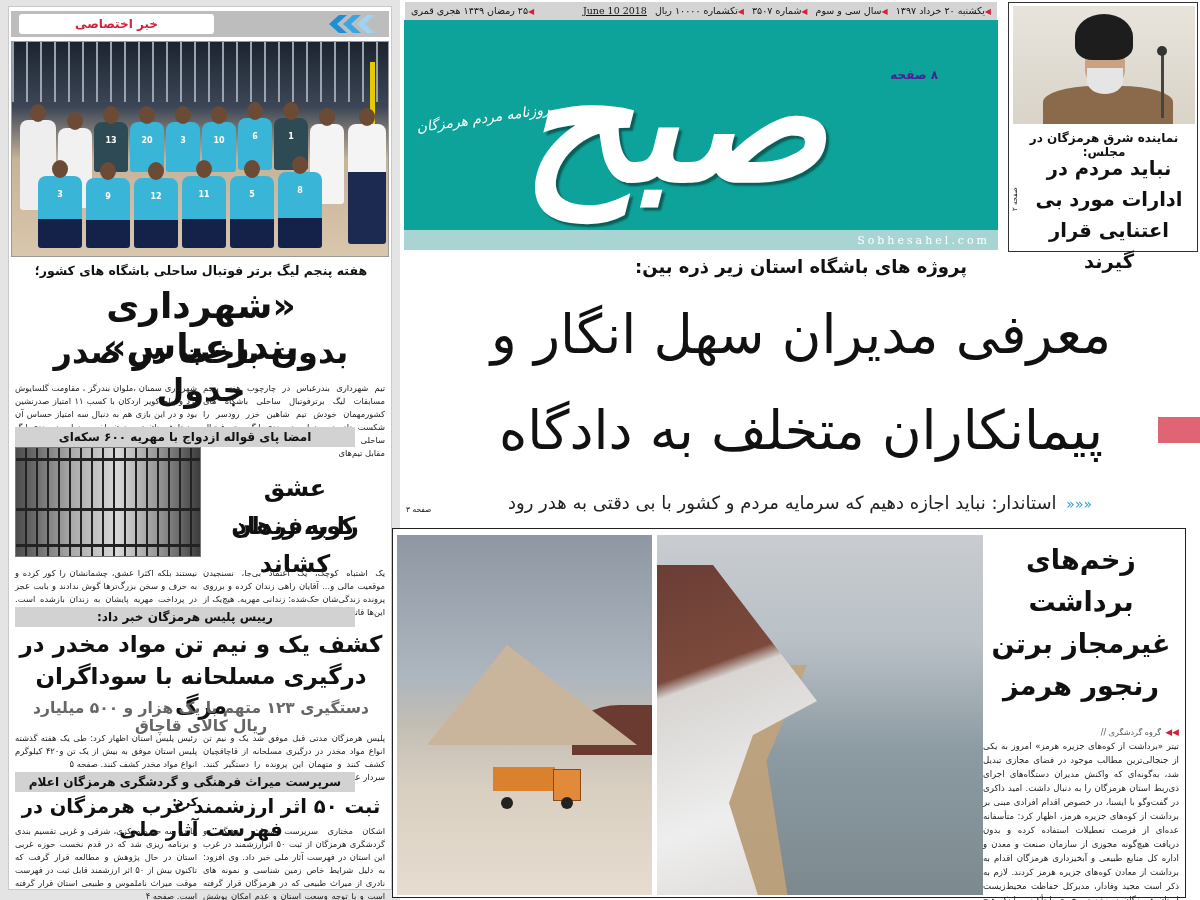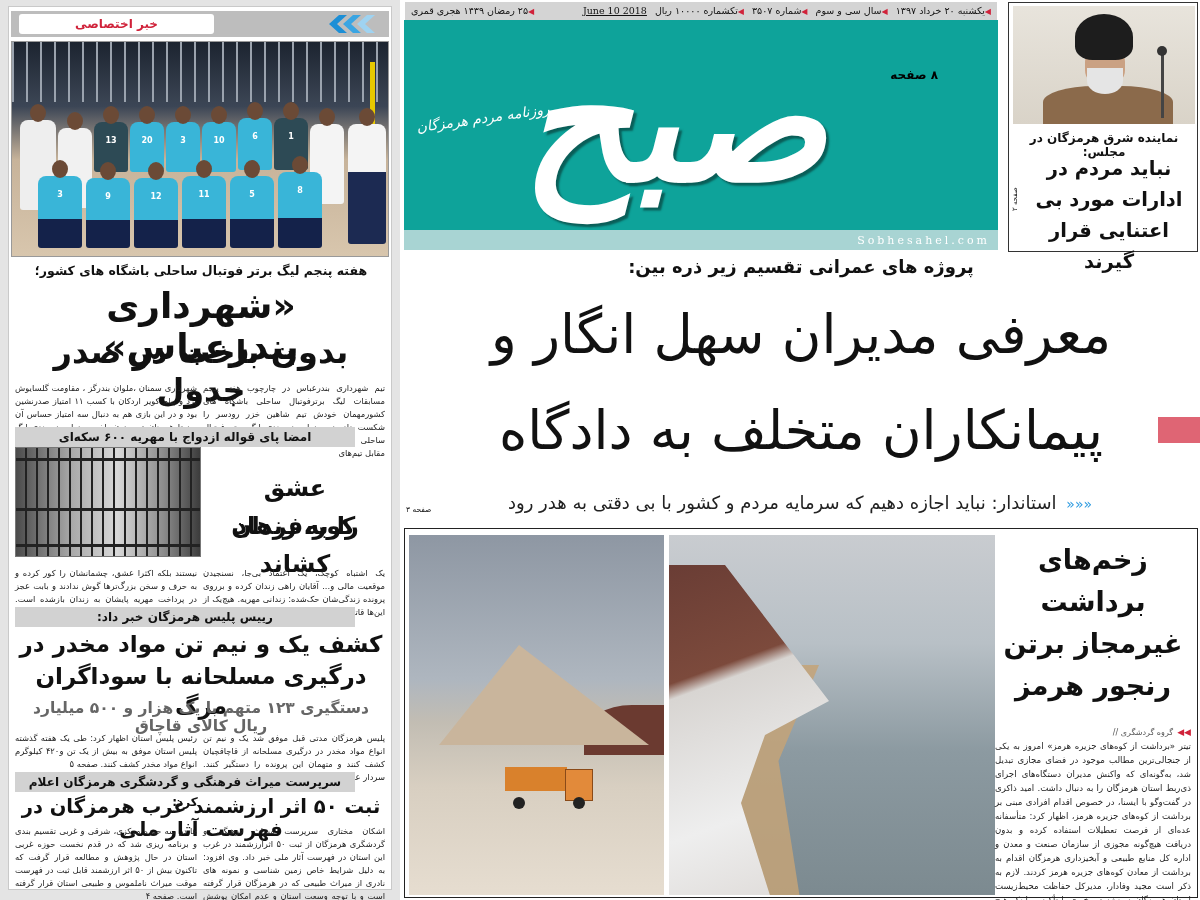--- a/index.html
+++ b/index.html
@@ -61,21 +61,21 @@
     .date-bar .tri { color: #d0223a; font-size: 8px; }
     .date-bar .hijri { margin-right: auto; }
     .masthead {
       position: absolute; left: 404px; top: 20px; width: 594px; height: 230px;
       background: #0ea39a; overflow: hidden;
     }
     .masthead-strip {
       position: absolute; left: 0; bottom: 0; width: 100%; height: 20px; background: #a8d4d3;
     }
     .site-url { position: absolute; right: 8px; bottom: 3px; font-size: 11px; letter-spacing: 3px; color: #ffffff; font-family: "DejaVu Serif", serif; direction: ltr; }
-    .pages-count { position: absolute; right: 60px; top: 48px; color: #000000; font-weight: bold; font-size: 12px; }
+    .pages-count { position: absolute; right: 60px; top: 48px; color: #4c1d95; font-weight: bold; font-size: 12px; }
     .tagline { position: absolute; left: 12px; top: 90px; color: #fff; font-size: 14px; font-family: "DejaVu Serif", serif; font-style: italic; transform: rotate(-8deg); }
     .logo-text {
       position: absolute; left: 60px; top: -30px; width: 420px; height: 300px;
       color: #ffffff; font-family: "DejaVu Serif", serif; font-size: 170px; line-height: 260px;
       text-align: center; text-shadow: 3px 3px 2px #0a5e58; font-style: italic; font-weight: bold;
     }
 
     
     .mp-box {
       position: absolute; left: 1008px; top: 2px; width: 190px; height: 250px;
@@ -99,21 +99,21 @@
     .main-kicker { position: absolute; left: 404px; top: 256px; width: 794px; text-align: center; font-size: 18px; font-weight: bold; }
     .main-head { position: absolute; left: 404px; width: 794px; text-align: center; font-size: 54px; font-weight: normal; line-height: 70px; letter-spacing: -1px; }
     .red-tag { position: absolute; left: 1158px; top: 417px; width: 42px; height: 26px; background: #d94a5c; opacity: 0.85; }
     .sub-line { position: absolute; left: 430px; top: 492px; width: 740px; text-align: center; font-size: 18px; font-weight: normal; color: #444; }
     .sub-line .lead { color: #222; }
     .sub-chev { display: inline-block; color: #2e9be0; font-size: 14px; margin-left: 4px; }
     .main-pageref { position: absolute; left: 406px; top: 505px; font-size: 7.5px; }
 
     
     .feature-frame {
-      position: absolute; left: 404px; top: 528px; width: 794px; height: 370px;
+      position: absolute; left: 392px; top: 528px; width: 794px; height: 370px;
       border: 1.5px solid #222; background: #fff;
     }
     .photo-quarry {
       position: absolute; left: 4px; top: 6px; width: 255px; height: 360px;
       background: linear-gradient(180deg, #8e97a3 0%, #aeb6bf 40%, #c2bdb3 52%, #d8cfc1 70%, #e6ddd0 100%);
       overflow: hidden;
     }
     .quarry-peak { position: absolute; left: 30px; top: 110px; width: 0; height: 0; border-left: 80px solid transparent; border-right: 130px solid transparent; border-bottom: 100px solid #c9b59c; }
     .quarry-hill2 { position: absolute; right: 0; top: 170px; width: 80px; height: 50px; background: #6b3a30; border-radius: 60% 0 0 0; }
     .truck-body { position: absolute; left: 96px; top: 232px; width: 62px; height: 24px; background: #d9812c; }
@@ -285,21 +285,21 @@
     <div class="turban"></div>
     <div class="beard"></div>
     <div class="mic"></div>
     <div class="mic-head"></div>
   </div>
   <div class="mp-kicker">نماینده شرق هرمزگان در مجلس:</div>
   <div class="mp-head">نباید مردم در ادارات مورد بی اعتنایی قرار گیرند</div>
   <div class="mp-pageref">صفحه ۲</div>
 </div>
 
-<div class="main-kicker">پروژه های عمرانی تقسیم زیر ذره بین:</div>
+<div class="main-kicker">پروژه های باشگاه استان زیر ذره بین:</div>
 <div class="main-head" style="top:300px;">معرفی مدیران سهل انگار و</div>
 <div class="main-head" style="top:396px;">پیمانکاران متخلف به دادگاه</div>
 <div class="red-tag"></div>
 <div class="sub-line">
   <span class="sub-chev">«««</span>
   <span class="lead">استاندار: نباید اجازه دهیم که سرمایه مردم و کشور با بی دقتی به هدر رود</span>
 </div>
 <div class="main-pageref">صفحه ۳</div>
 
 <div class="feature-frame">

